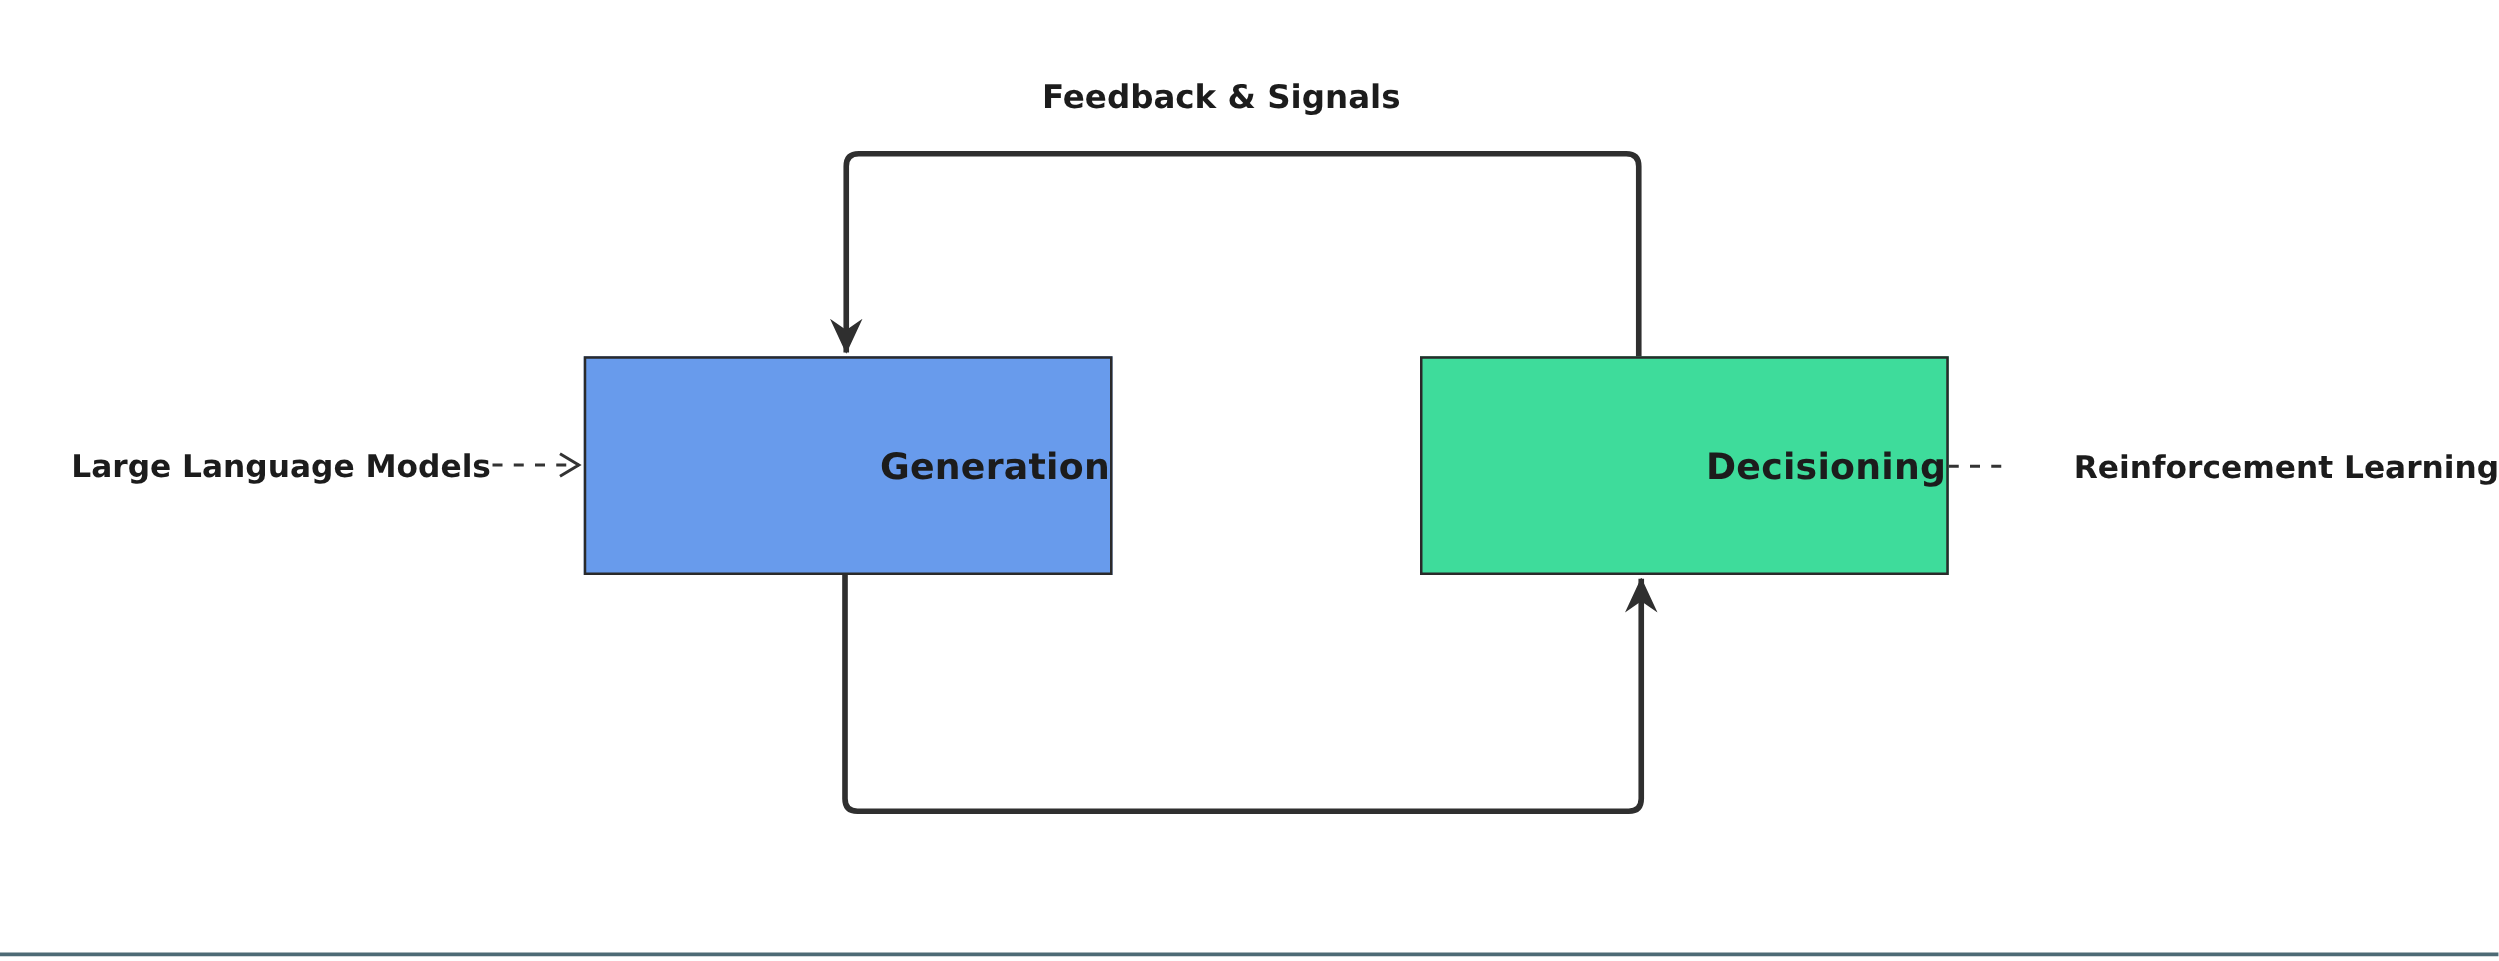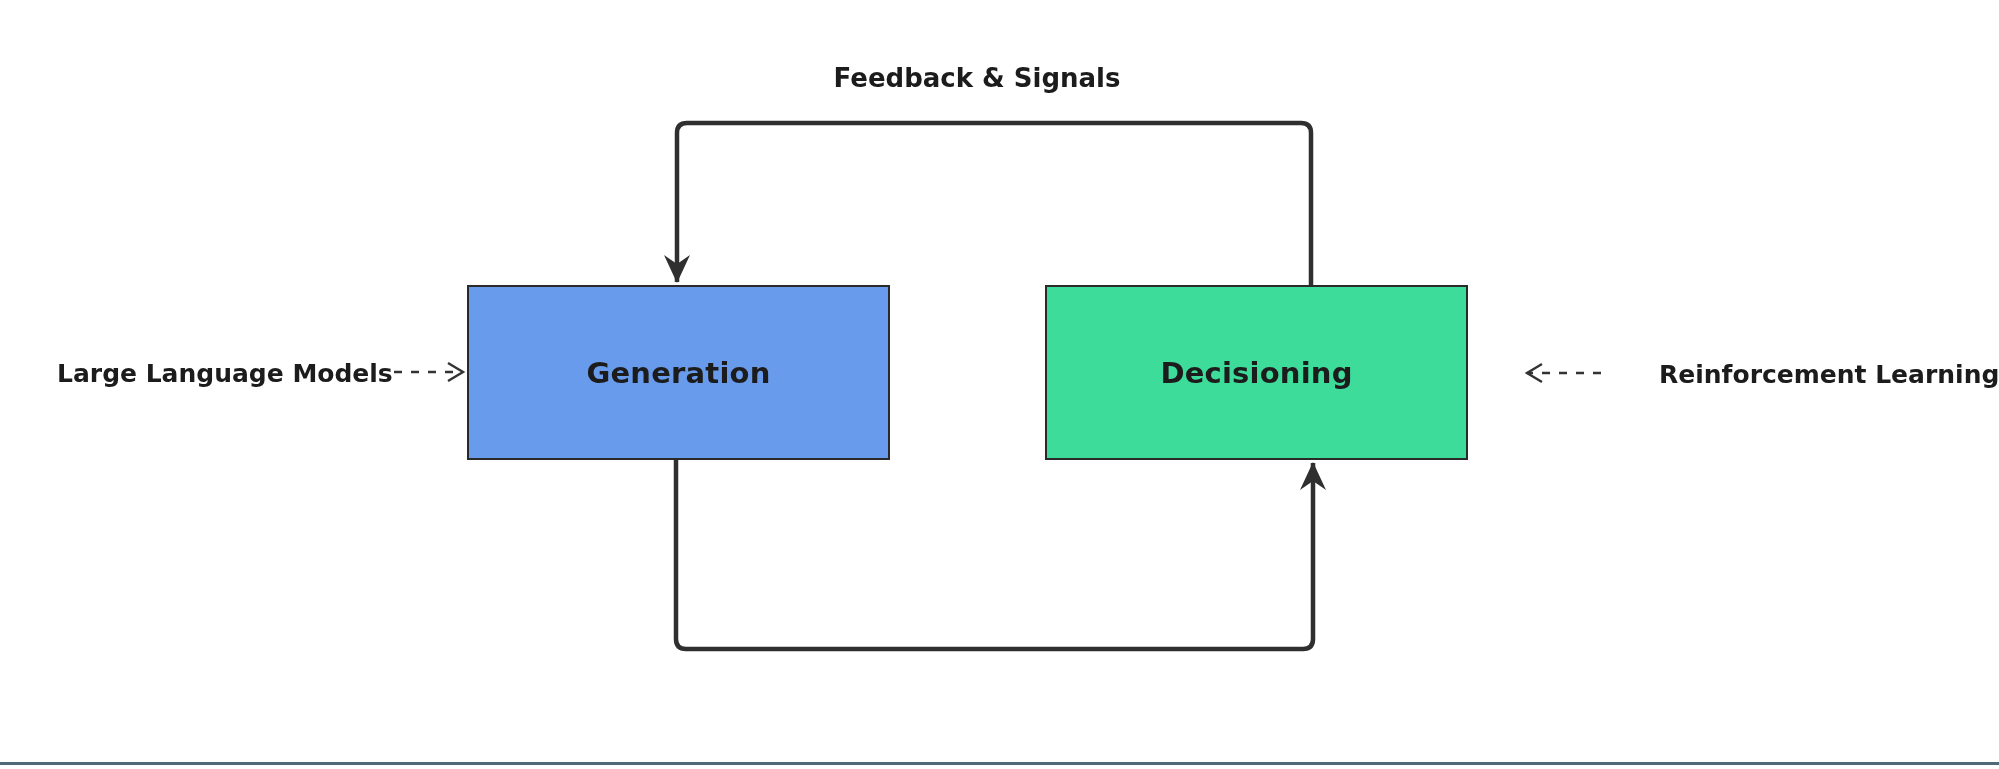--- a/index.html
+++ b/index.html
@@ -24,30 +24,30 @@
   }
   .node {
     position: absolute;
     top: 285px;
     width: 423px;
     height: 175px;
     border: 2.5px solid #2a2a2a;
     box-sizing: border-box;
     display: flex;
     align-items: center;
-    justify-content: center;
+    justify-content: flex-end;
   }
   .node-label {
     font-size: 29px;
     font-weight: bold;
     color: #1c1c1c;
     letter-spacing: 0.2px;
   }
   #node-generation { left: 467px; }
-  #node-decisioning { left: 1045px; }
+  #node-decisioning { left: 1136px; }
   .edge-label {
     position: absolute;
     transform: translate(-50%, -50%);
     font-size: 26px;
     font-weight: bold;
     color: #1c1c1c;
     white-space: nowrap;
   }
   #label-top    { left: 977px;  top: 78px; }
   #label-bottom { left: 976px;  top: 693px; }

